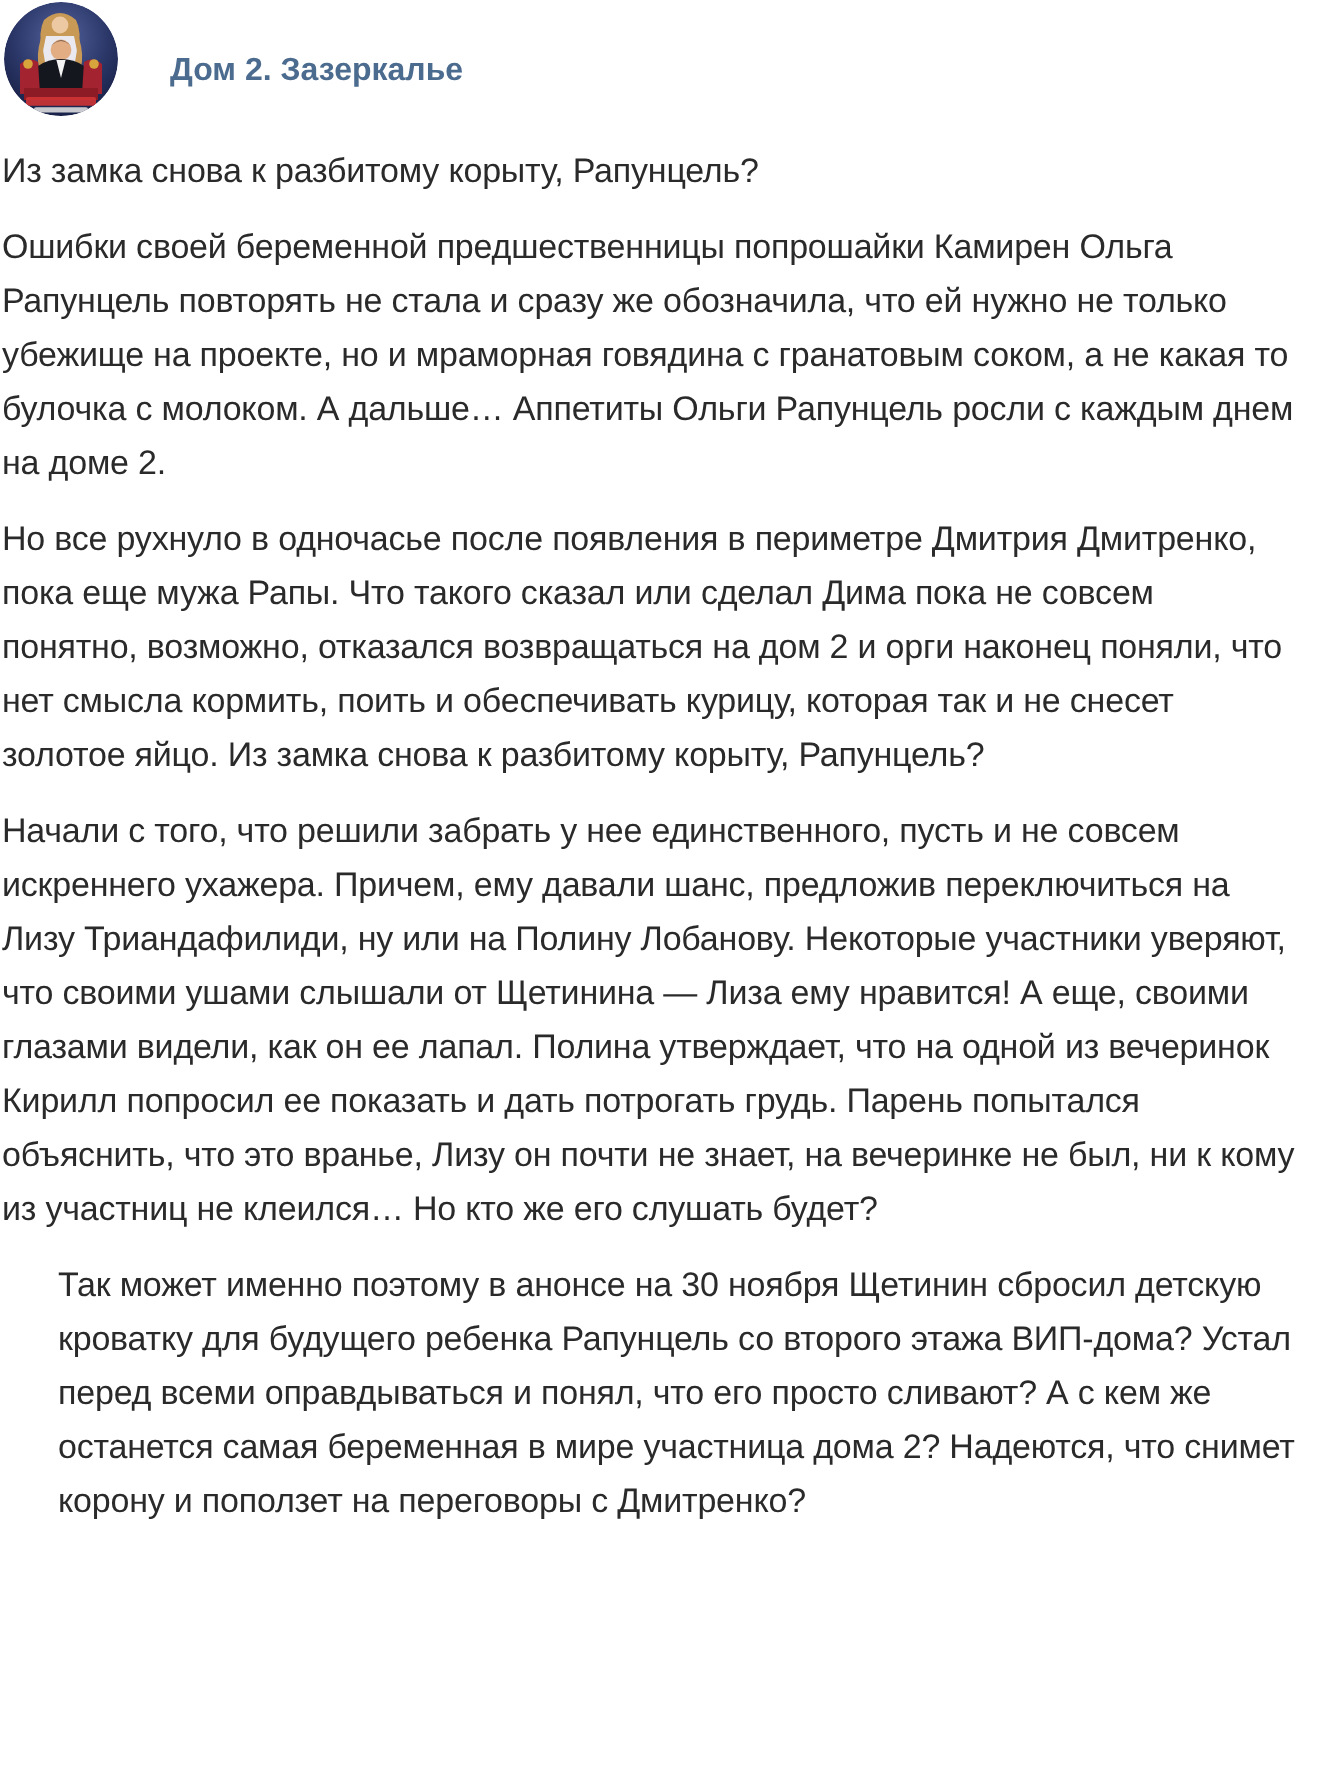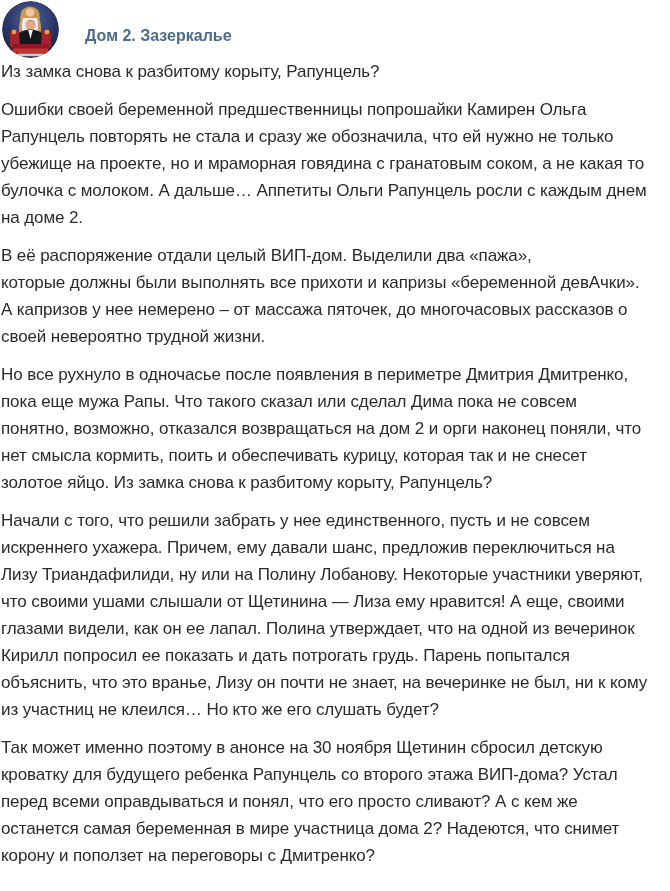--- a/index.html
+++ b/index.html
@@ -38,32 +38,33 @@
     margin-left: 26px;
     margin-top: 12px;
     font-size: 16px;
     font-weight: bold;
     color: var(--title-color);
     text-decoration: none;
     cursor: pointer;
     line-height: 19px;
   }
   .post-text {
+    margin-top: 14px;
     padding-left: 1px;
     padding-right: 10px;
   }
   .para {
     margin: 0 0 11px 0;
     font-size: 17px;
     line-height: 27px;
     letter-spacing: -0.1px;
     color: var(--text-color);
     white-space: pre-line;
   }
-  .para:last-child { margin-bottom: 0; }
+  .para:last-child { margin-bottom: 0; padding-left: 28px; }
 </style>
 </head>
 <body>
 
 <div class="post">
 
   <header class="post-header">
     <span class="avatar">
       <svg width="57" height="57" viewBox="0 0 57 57" aria-hidden="true">
         <defs>
@@ -104,24 +105,20 @@
     <a class="community-name" href="#">Дом 2. Зазеркалье</a>
   </header>
 
   <div class="post-text">
     <p class="para">Из замка снова к разбитому корыту, Рапунцель?</p>
     <p class="para">Ошибки своей беременной предшественницы попрошайки Камирен Ольга
 Рапунцель повторять не стала и сразу же обозначила, что ей нужно не только
 убежище на проекте, но и мраморная говядина с гранатовым соком, а не какая то
 булочка с молоком. А дальше… Аппетиты Ольги Рапунцель росли с каждым днем
 на доме 2.</p>
-    <p class="para">В её распоряжение отдали целый ВИП-дом. Выделили два «пажа»,
-которые должны были выполнять все прихоти и капризы «беременной девАчки».
-А капризов у нее немерено – от массажа пяточек, до многочасовых рассказов о
-своей невероятно трудной жизни.</p>
     <p class="para">Но все рухнуло в одночасье после появления в периметре Дмитрия Дмитренко,
 пока еще мужа Рапы. Что такого сказал или сделал Дима пока не совсем
 понятно, возможно, отказался возвращаться на дом 2 и орги наконец поняли, что
 нет смысла кормить, поить и обеспечивать курицу, которая так и не снесет
 золотое яйцо. Из замка снова к разбитому корыту, Рапунцель?</p>
     <p class="para">Начали с того, что решили забрать у нее единственного, пусть и не совсем
 искреннего ухажера. Причем, ему давали шанс, предложив переключиться на
 Лизу Триандафилиди, ну или на Полину Лобанову. Некоторые участники уверяют,
 что своими ушами слышали от Щетинина — Лиза ему нравится! А еще, своими
 глазами видели, как он ее лапал. Полина утверждает, что на одной из вечеринок

